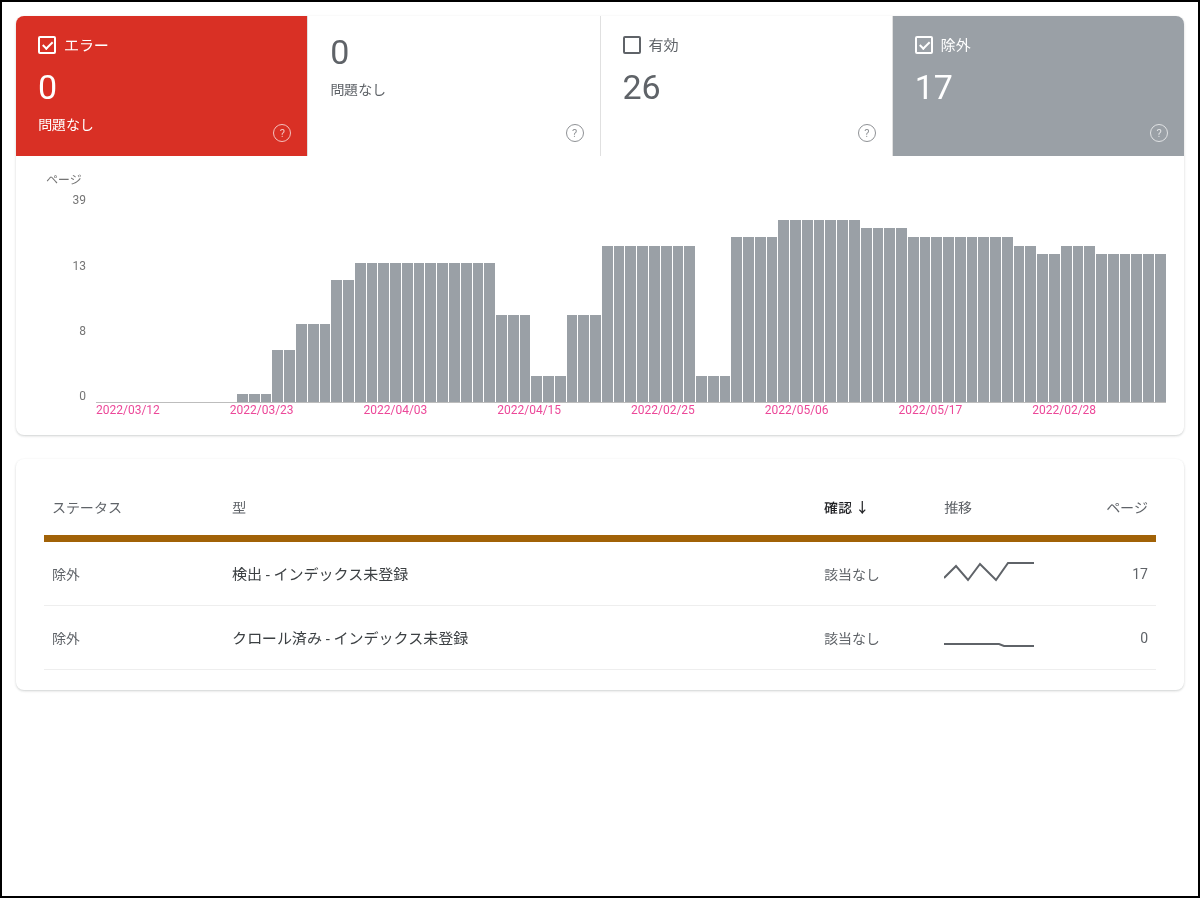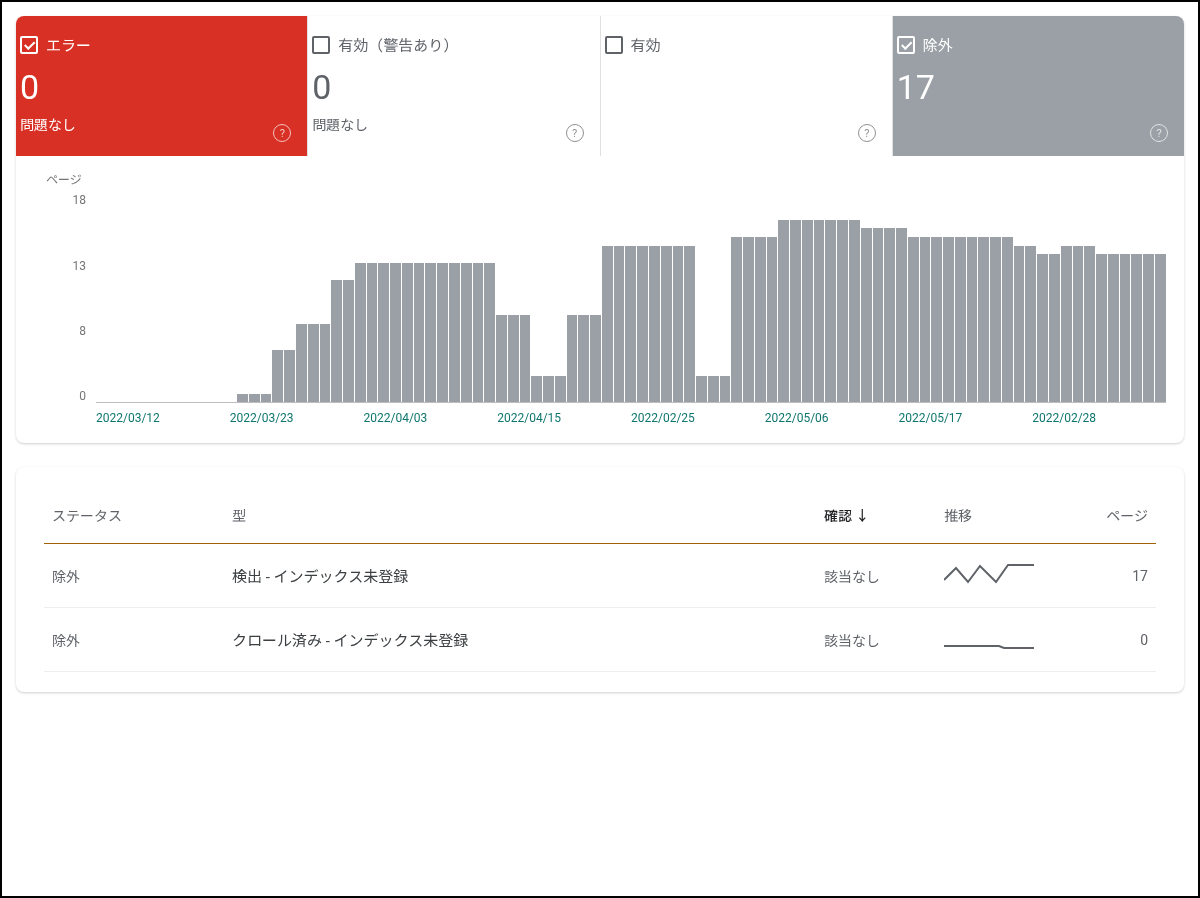--- a/index.html
+++ b/index.html
@@ -16,21 +16,21 @@
     background: #fff;
     border-radius: 8px;
     box-shadow: 0 1px 2px rgba(60,64,67,.15), 0 1px 3px rgba(60,64,67,.1);
     margin-bottom: 24px;
     overflow: hidden;
   }
   .tabs { display: flex; }
   .tab {
     flex: 1;
     position: relative;
-    padding: 18px 22px 22px 4px;
+    padding: 18px 22px 22px 22px;
     min-height: 140px;
     cursor: pointer;
     border-right: 1px solid #e0e0e0;
     color: #5f6368;
     background: #fff;
   }
   .tab:last-child { border-right: none; }
   .tab.error { background: #d93025; color: #fff; }
   .tab.excluded { background: #9aa0a6; color: #fff; }
   .tab-head {
@@ -93,41 +93,40 @@
   .bars-region { flex: 1; position: relative; }
   .bars {
     display: flex; align-items: flex-end;
     height: 210px;
     border-bottom: 1px solid #bdbdbd;
     gap: 1px;
   }
   .bar { flex: 1; background: #9aa0a6; }
   .x-axis {
     display: flex;
-    font-size: 12px; color: #0f766e;
-    margin-top: 8px;
+    font-size: 12px; color: #ec4899;
   }
   .x-axis span { flex: 1; white-space: nowrap; }
 
   .details-card { padding: 20px 28px; }
   .details-head {
     display: flex; align-items: center; justify-content: space-between;
     margin-bottom: 28px;
   }
   .details-head h2 { font-size: 24px; font-weight: 400; color: #3c4043; }
   .filter-icon { width: 22px; height: 22px; color: #5f6368; }
   table.details { width: 100%; border-collapse: collapse; }
   table.details th, table.details td {
     text-align: left;
     padding: 18px 8px;
     font-size: 14px;
     color: #5f6368;
     font-weight: 400;
   }
-  table.details th { border-bottom: 1px solid #a16207; }
+  table.details th { border-bottom: 7px solid #a16207; }
   table.details td { border-bottom: 1px solid #eee; }
   table.details td.type { color: #3c4043; font-size: 15px; }
   table.details th.confirm { color: #202124; font-weight: 500; white-space: nowrap; }
   table.details .pages, table.details th:last-child, table.details td:last-child { text-align: right; }
   .spark { width: 90px; height: 24px; }
 </style>
 </head>
 <body>
 
 <div class="card">
@@ -135,50 +134,47 @@
       <div class="tab error">
         <div class="tab-head">
           <span class="checkbox checked"></span>
           <span>エラー</span>
         </div>
         <div class="value">0</div>
         <div class="sub">問題なし</div>
         <span class="help-icon">?</span>
       </div>
       <div class="tab ">
-        <div class="tab-head">
-          <span class="checkbox "></span>
-          <span>有効（警告あり）</span>
-        </div>
         <div class="value">0</div>
         <div class="sub">問題なし</div>
         <span class="help-icon">?</span>
       </div>
       <div class="tab ">
         <div class="tab-head">
           <span class="checkbox "></span>
           <span>有効</span>
         </div>
+        <div class="value">26</div>
         <span class="help-icon">?</span>
       </div>
       <div class="tab excluded">
         <div class="tab-head">
           <span class="checkbox checked"></span>
           <span>除外</span>
         </div>
         <div class="value">17</div>
         <span class="help-icon">?</span>
       </div>
     </div>
   <div class="chart-section">
     <div class="chart-wrap">
       <div class="y-title">ページ</div>
       <div class="chart-area">
         <div class="y-axis" id="yaxis">
-            <span>18</span>
+            <span>39</span>
             <span>13</span>
             <span>8</span>
             <span>0</span>
           </div>
         <div class="bars-region">
           <div class="bars" id="bars">
               <div class="bar" style="height: 0%;"></div>
               <div class="bar" style="height: 0%;"></div>
               <div class="bar" style="height: 0%;"></div>
               <div class="bar" style="height: 0%;"></div>

